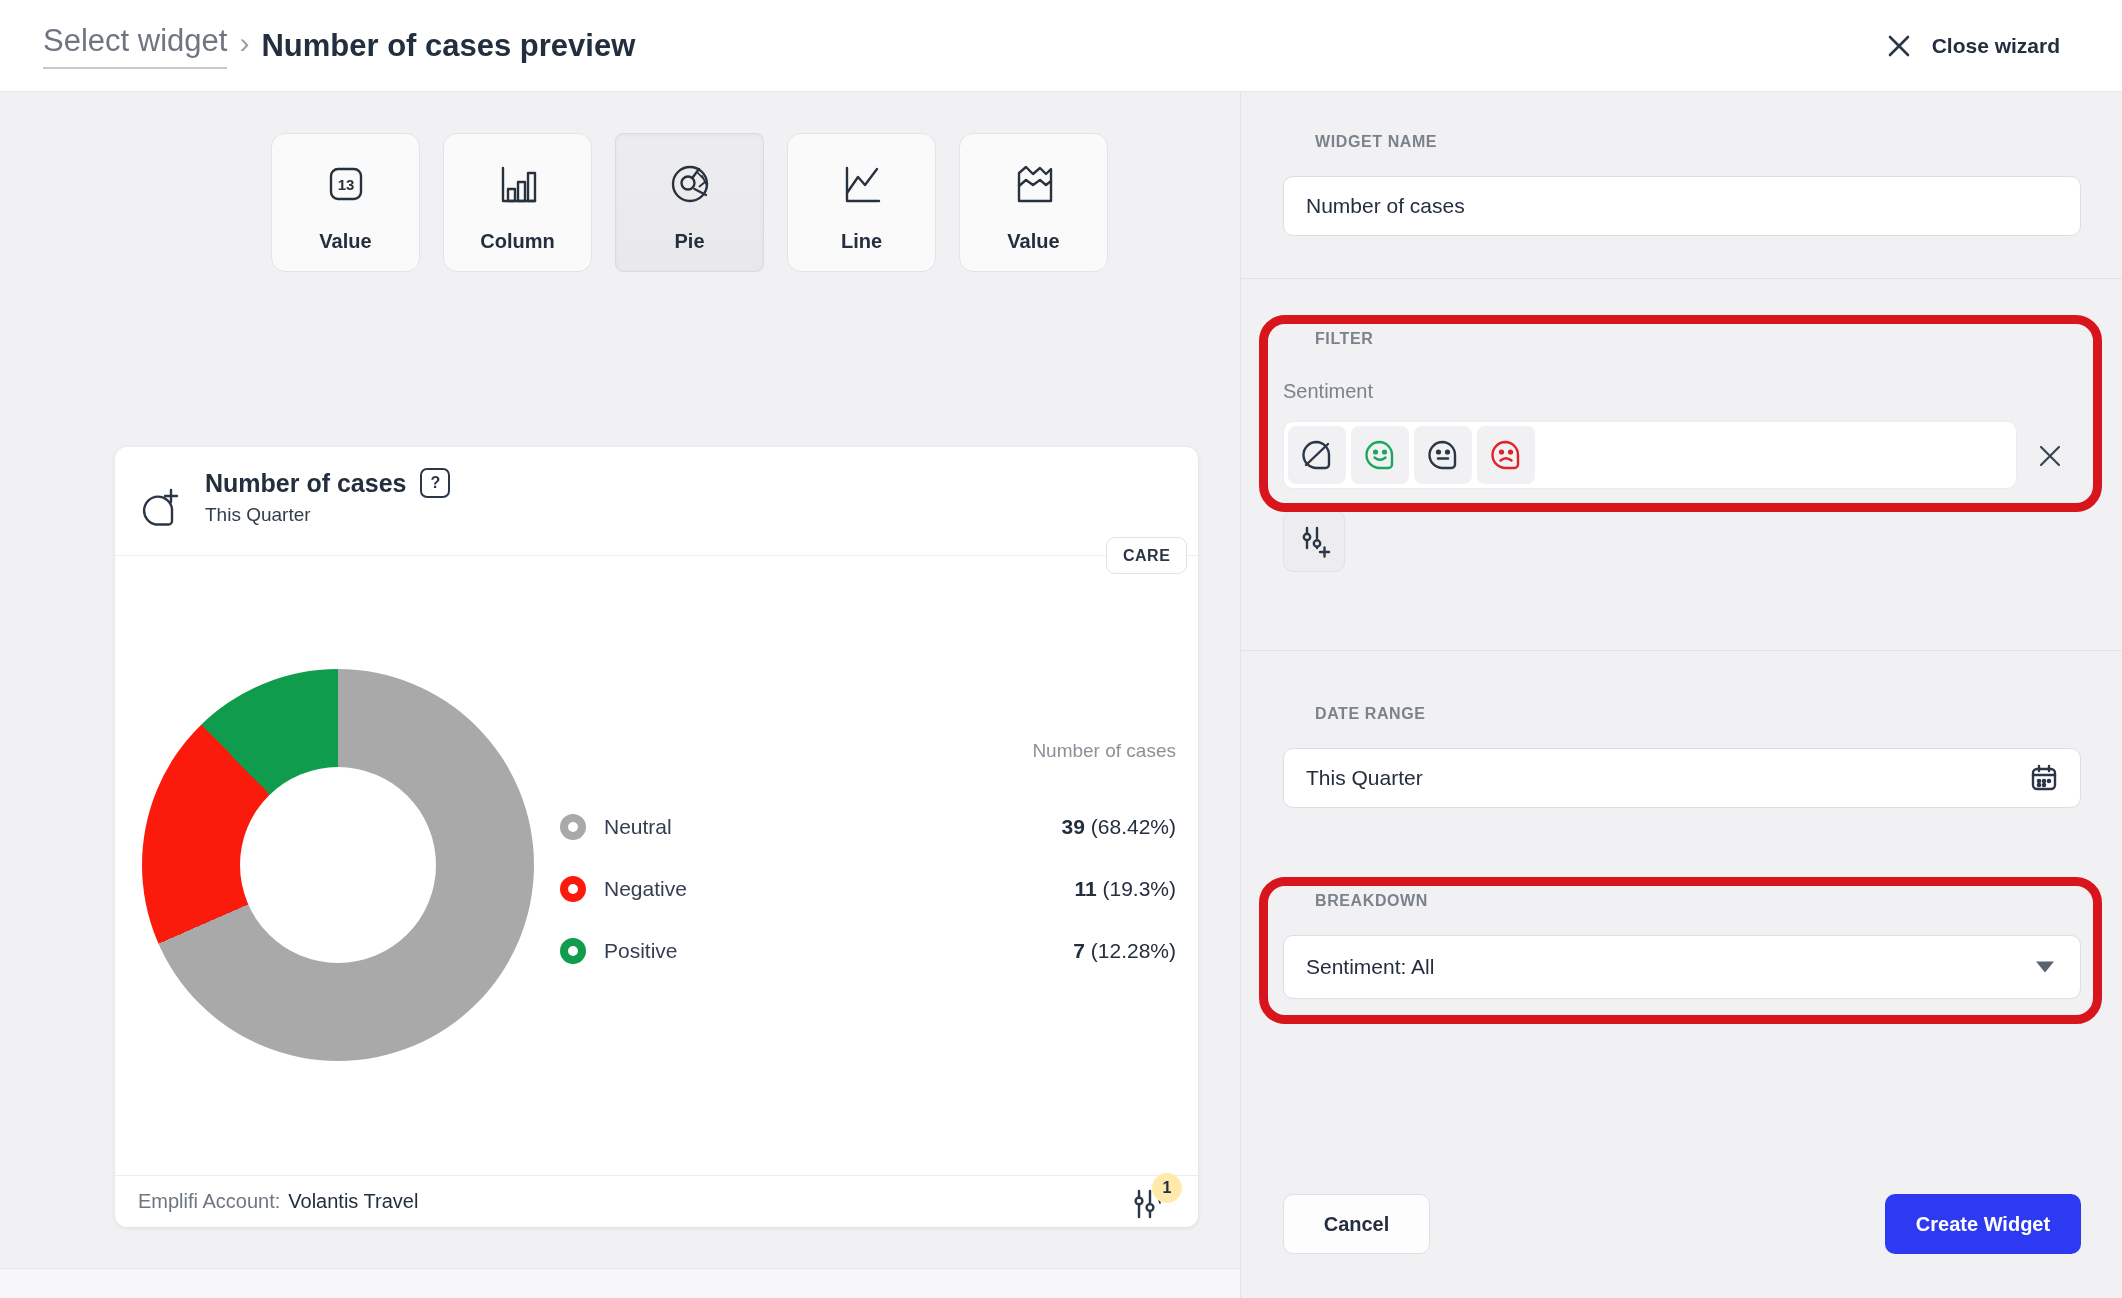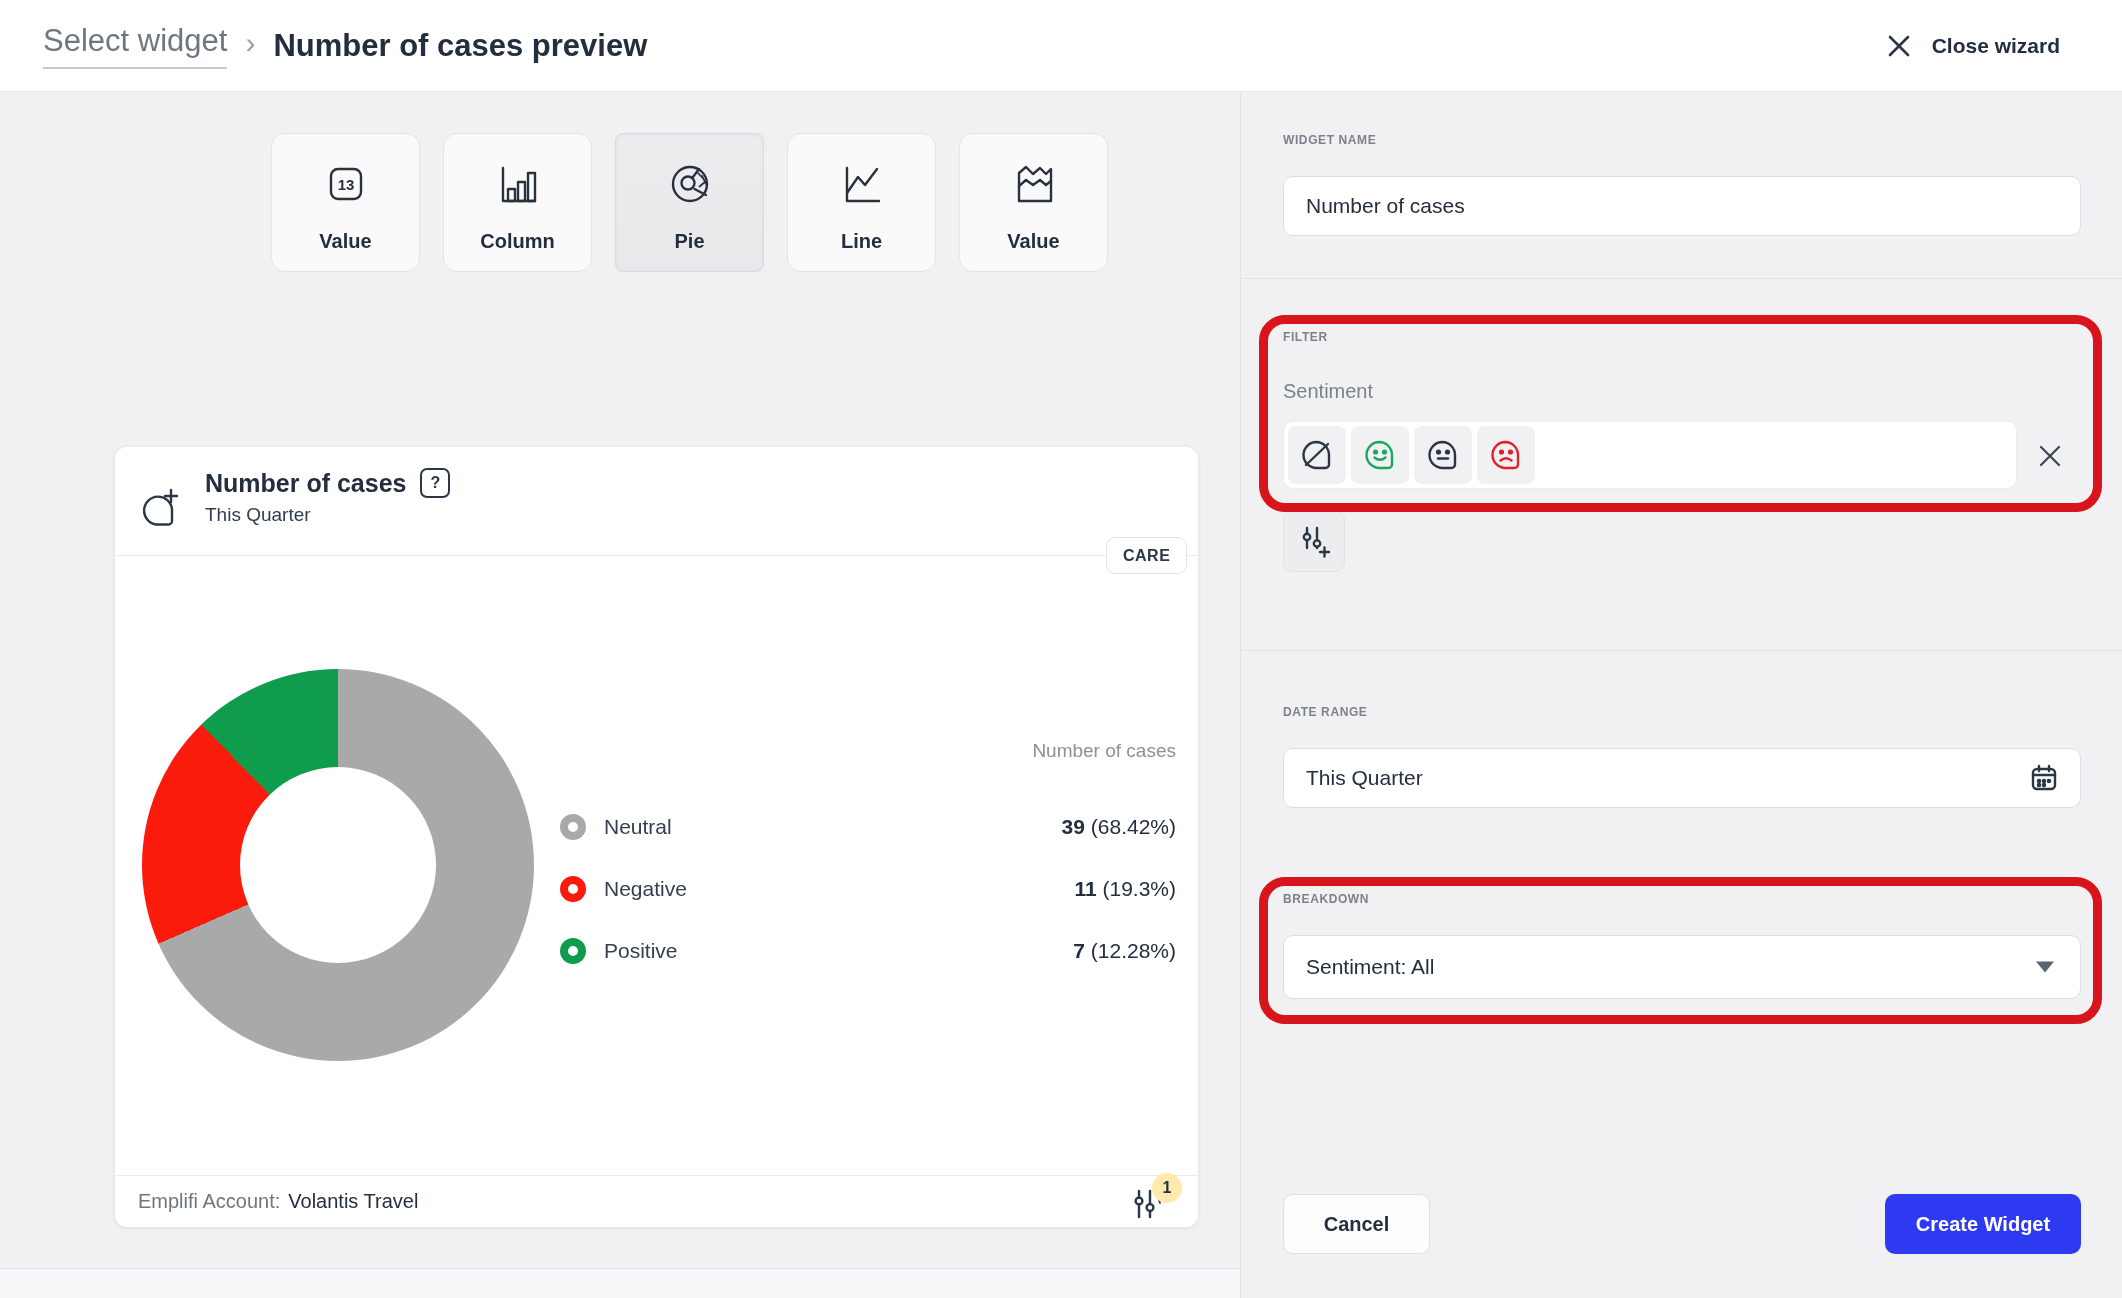--- a/index.html
+++ b/index.html
@@ -1,21 +1,21 @@
 <!DOCTYPE html>
 <html><head>
 <meta charset="utf-8">
 <style>
   * { margin:0; padding:0; box-sizing:border-box; }
   html,body { width:2122px; height:1298px; font-family:"Liberation Sans", sans-serif; background:#f1f1f3; overflow:hidden; }
   .abs { position:absolute; }
 
   
   .topbar { position:absolute; left:0; top:0; width:2122px; height:92px; background:#ffffff; border-bottom:1px solid #e8e8ea; z-index:30; }
-  .topbar-inner { position:absolute; left:43px; top:0; height:92px; display:flex; align-items:center; gap:18px; }
+  .topbar-inner { position:absolute; left:43px; top:0; height:92px; display:flex; align-items:center; gap:12px; }
   .crumb-back { font-size:31px; color:#6e7681; border-bottom:2px solid #c7c9cd; padding-bottom:8px; cursor:pointer; }
   .crumb-sep { font-size:30px; color:#9aa0a8; margin-top:-6px; }
   .page-title { font-size:31px; font-weight:bold; color:#232e3e; }
   .close-wrap { position:absolute; right:62px; top:0; height:92px; display:flex; align-items:center; gap:20px; cursor:pointer; }
   .close-label { font-size:21px; font-weight:bold; color:#232e3e; }
 
   
   .wtype-btn { position:absolute; top:133px; width:149px; height:139px; background:#fafafb; border:1px solid #e4e4e7; border-radius:14px; display:flex; flex-direction:column; align-items:center; justify-content:space-between; padding:22px 0 18px 0; cursor:pointer; }
   .wtype-btn.selected { background:linear-gradient(180deg,#ededf0,#e9e9ec); border-color:#dadadf; box-shadow:inset 0 1px 4px rgba(0,0,0,0.05);border-radius:8px; }
   .wtype-label { font-size:20px; font-weight:bold; color:#232e3e; }
@@ -51,21 +51,21 @@
   .card-footer { position:absolute; left:115px; top:1176px; width:1083px; height:51px; display:flex; align-items:center; padding:0 24px 0 23px; z-index:6; }
   .footer-acct-label { font-size:20px; color:#6e7681; }
   .footer-acct-value { font-size:20px; color:#232e3e; margin-left:8px; }
   .footer-filter { margin-left:auto; position:relative; width:46px; height:46px; cursor:pointer; }
   .footer-filter svg { position:absolute; left:2px; top:8px; width:34px; height:34px; color:#2b3647; }
   .footer-badge { position:absolute; right:-8px; top:-6px; width:30px; height:30px; background:#ffe9ab; border-radius:50%; display:flex; align-items:center; justify-content:center; font-size:16px; font-weight:bold; color:#232e3e; }
 
   
   .vdivider { position:absolute; left:1240px; top:92px; width:1px; height:1206px; background:#e3e3e6; z-index:8; }
   .hdivider-panel { position:absolute; left:1241px; width:881px; height:1px; background:#e3e3e6; z-index:8; }
-  .section-label { position:absolute; font-size:12px; font-weight:bold; color:#7b828b; letter-spacing:0.6px; z-index:12; }
+  .section-label { position:absolute; font-size:16px; font-weight:bold; color:#7b828b; letter-spacing:0.6px; z-index:12;margin-left:32px; }
   .text-input { position:absolute; left:1283px; width:798px; height:60px; background:#ffffff; border:1px solid #dcdee2; border-radius:10px; display:flex; align-items:center; padding:0 22px; font-size:21px; color:#232e3e; z-index:12; }
   .text-input input { border:none; outline:none; font-size:21px; color:#232e3e; width:100%; font-family:"Liberation Sans", sans-serif; background:transparent; }
 
   
   .annotation { position:absolute; left:1259px; width:843px; border:9px solid #d8151d; border-radius:26px; z-index:20; pointer-events:none; }
 
   
   .sentiment-box { position:absolute; left:1283px; top:421px; width:734px; height:68px; background:#ffffff; border:1px solid #ececee; border-radius:10px; display:flex; align-items:center; padding:4px; gap:5px; z-index:12; }
   .sent-btn { width:58px; height:58px; background:#f1f1f3; border-radius:8px; display:flex; align-items:center; justify-content:center; cursor:pointer; }
   .sent-btn svg { width:38px; height:38px; }

